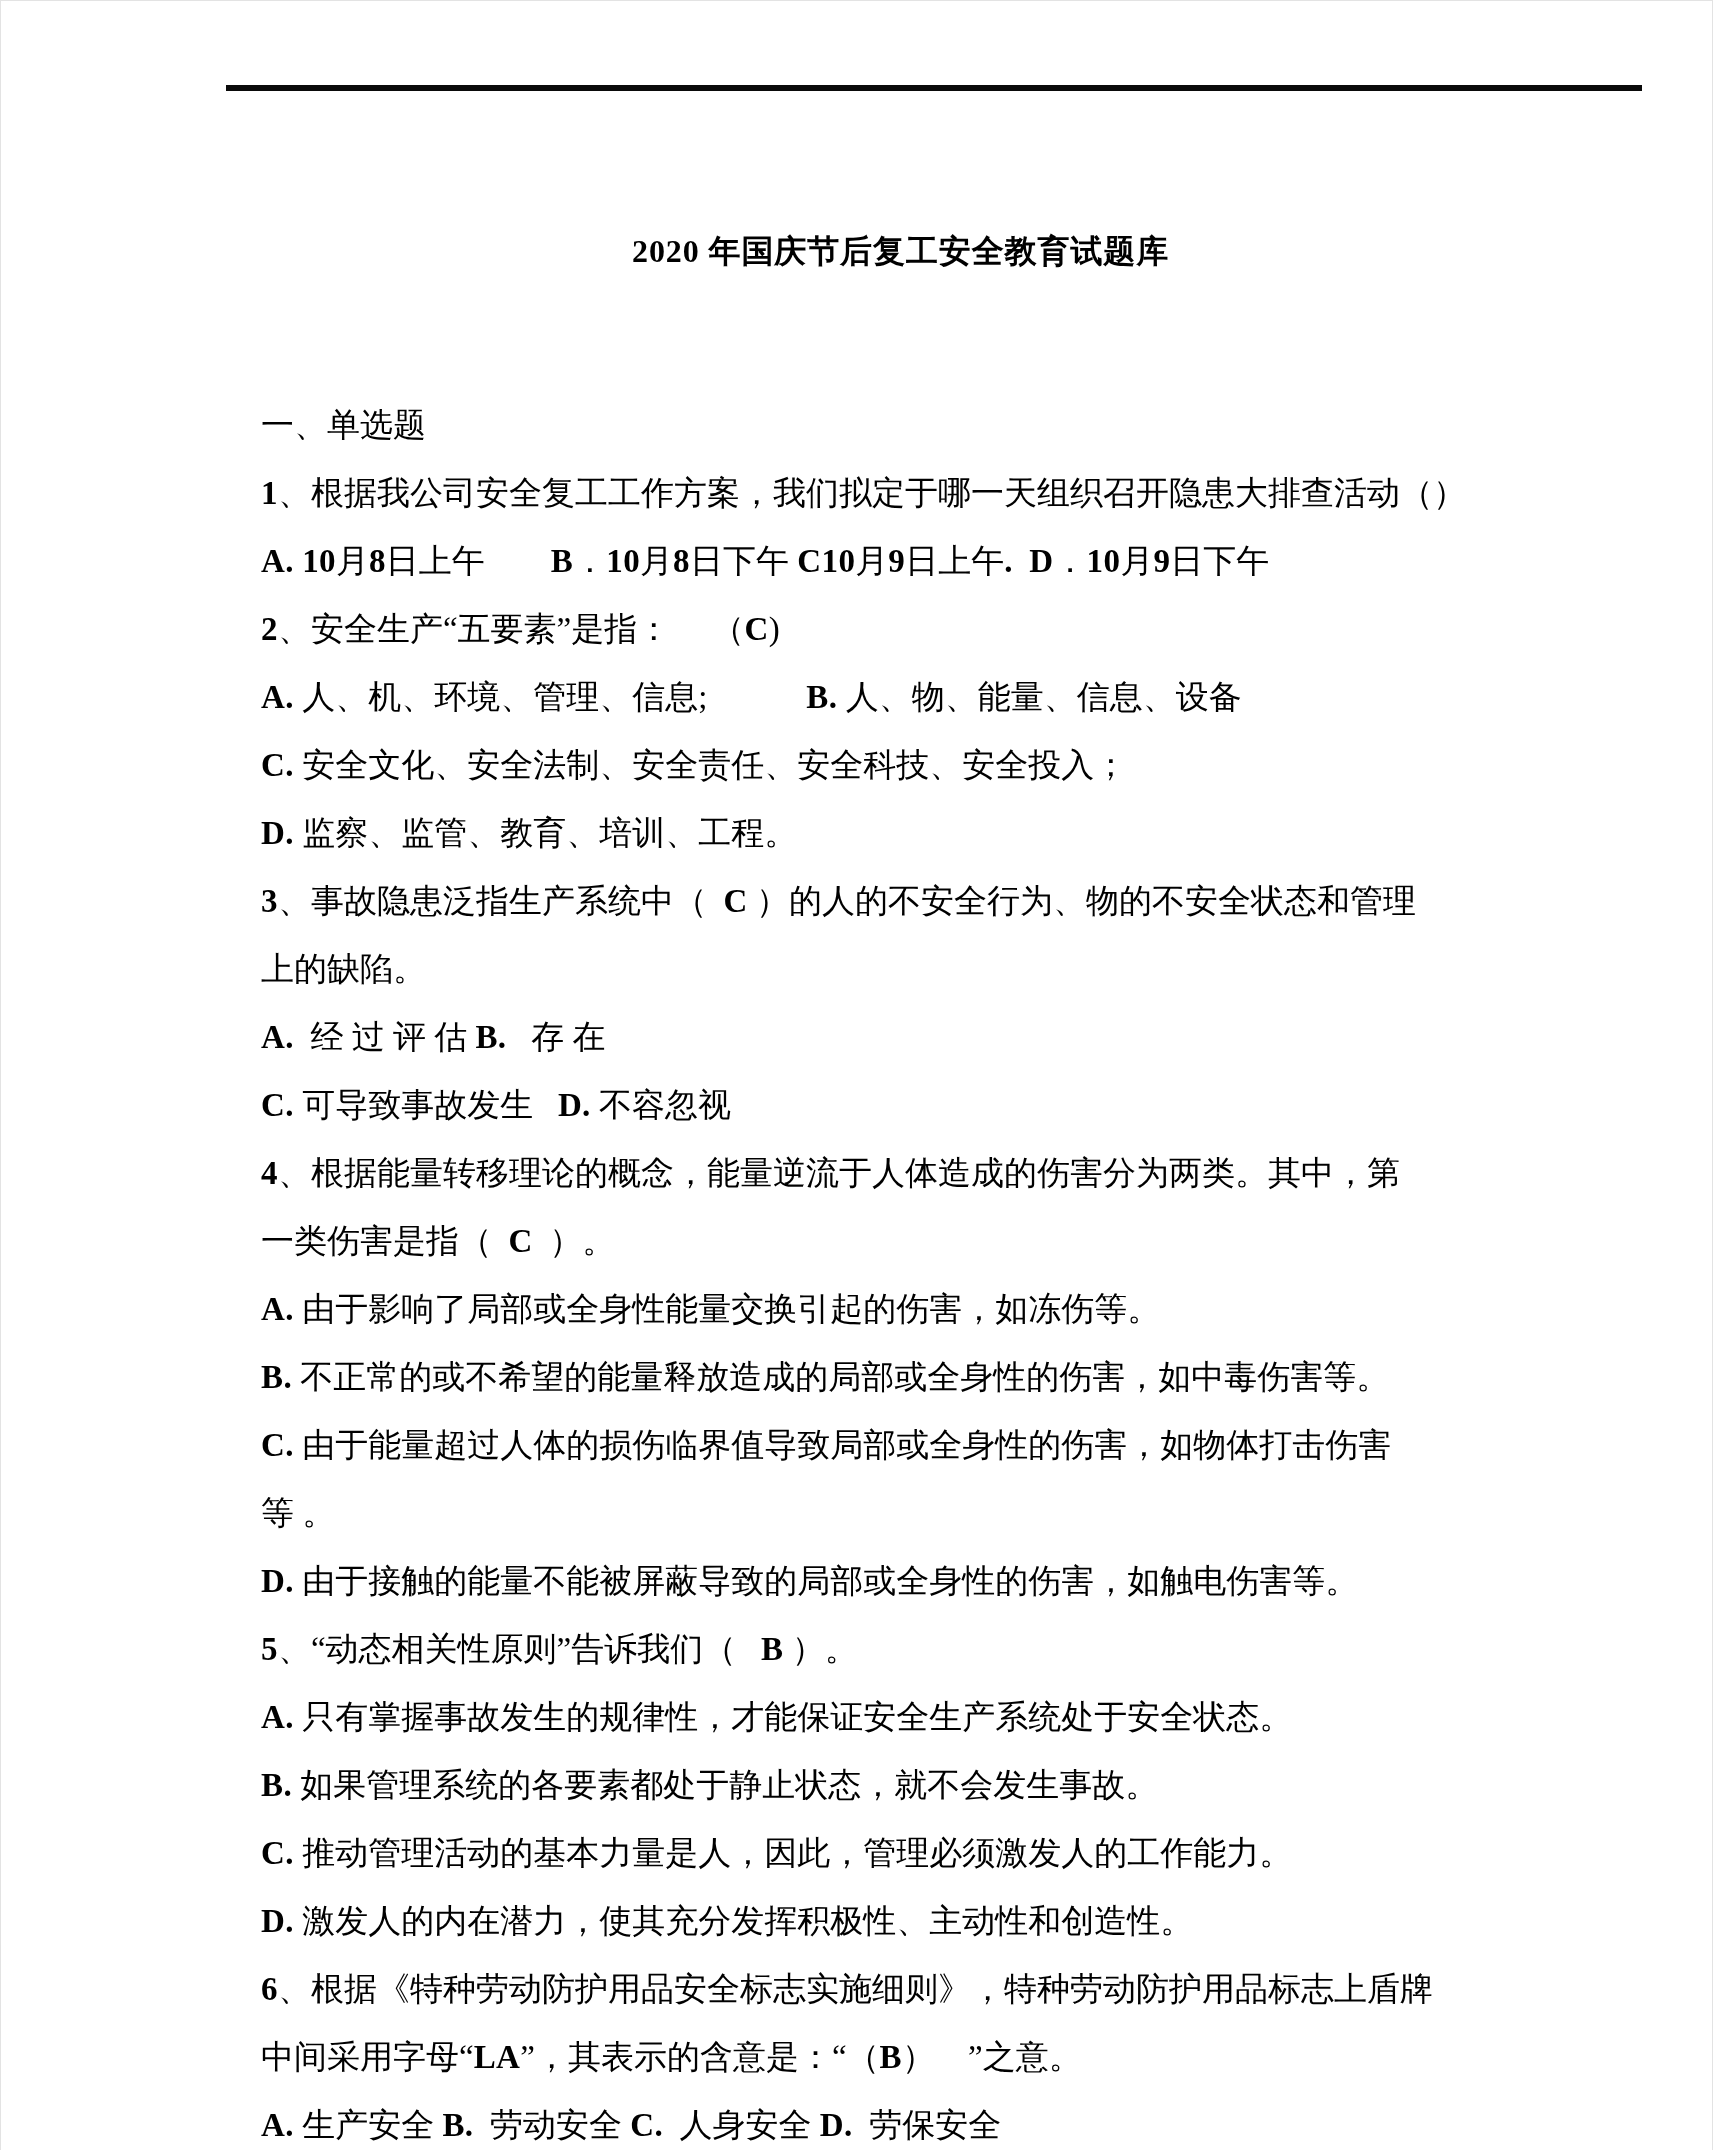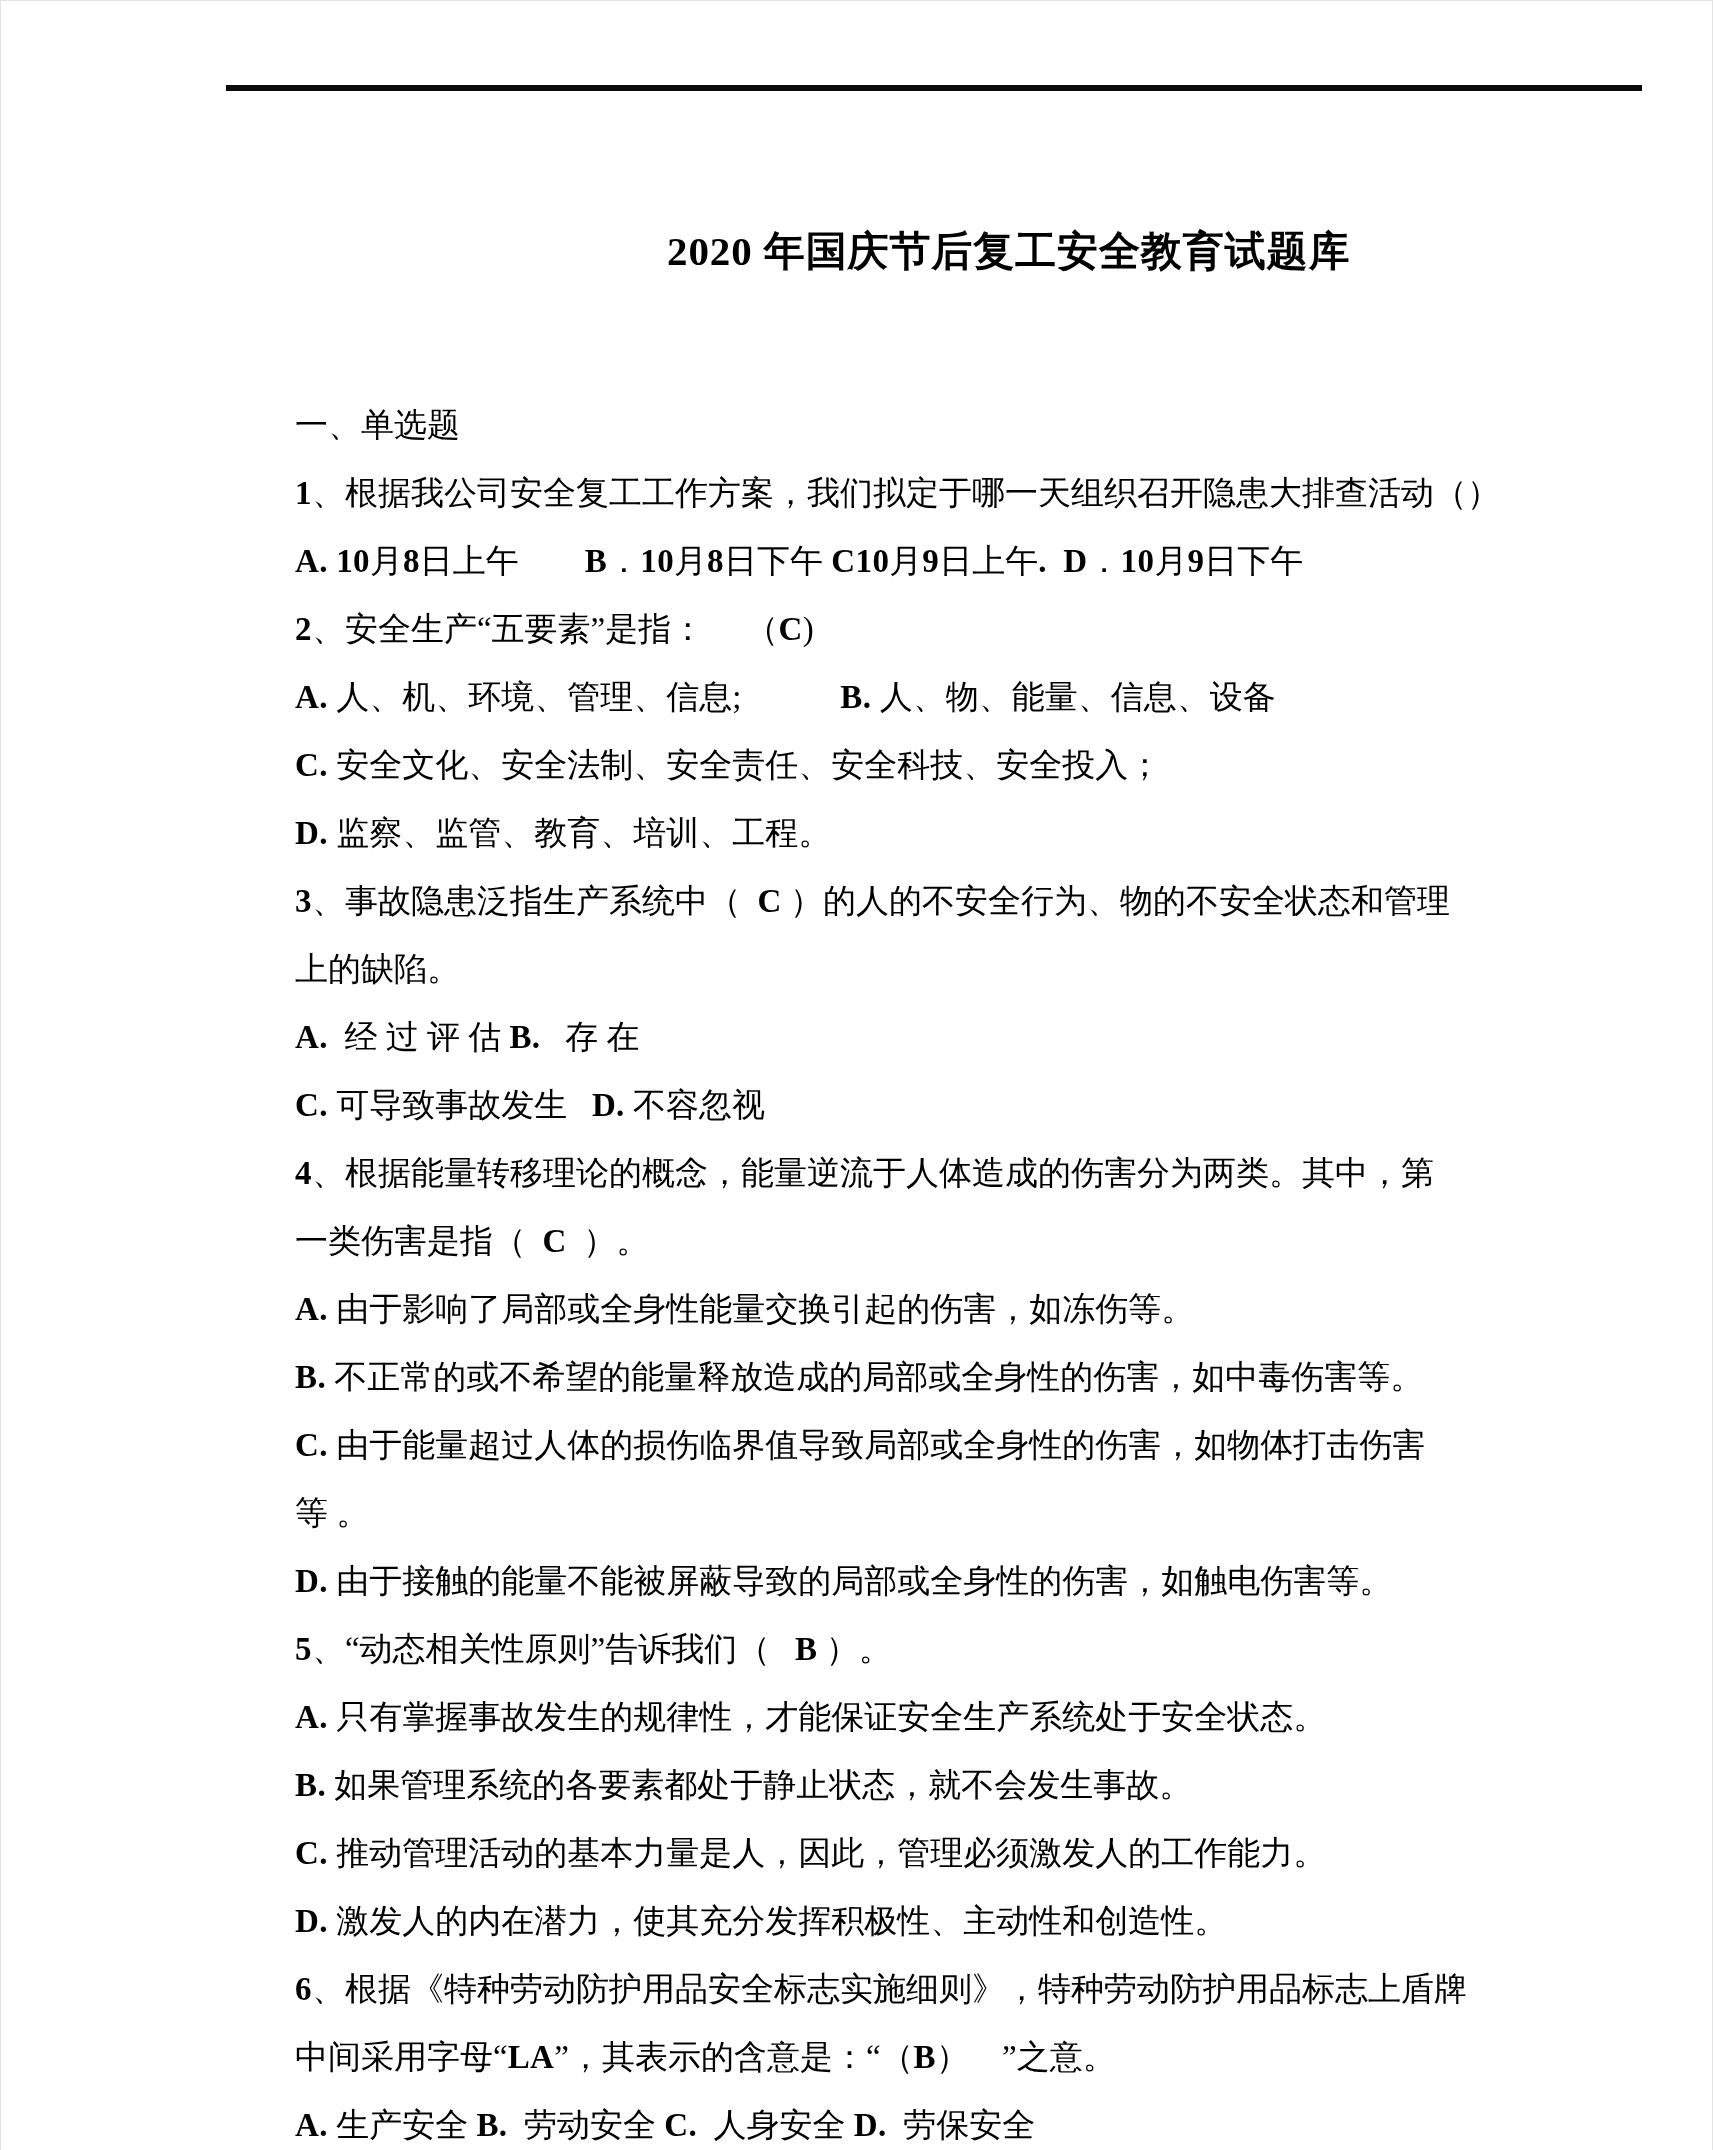--- a/index.html
+++ b/index.html
@@ -21,45 +21,44 @@
   .top-rule {
     position: absolute;
     left: 225px;
     top: 84px;
     width: 1416px;
     height: 5.6px;
     background: #0a0a0a;
   }
   .doc-title {
     position: absolute;
-    left: 666px;
+    left: 631px;
     top: 224px;
     margin: 0;
-    font-size: 41px;
+    font-size: 32px;
     line-height: 52px;
     font-weight: bold;
     letter-spacing: 0.9px;
     white-space: pre;
     color: #000000;
     font-family: Liberation Serif, serif;
   }
   .doc-body {
     position: absolute;
     left: 260px;
     top: 390px;
     width: 1325px;
     font-size: 33px;
     line-height: 68px;
     white-space: pre;
     color: #000000;
   }
   .line {
     height: 68px;
     white-space: pre;
-    margin-left: 34px;
   }
   .line b {
     font-weight: bold;
     letter-spacing: 0.4px;
   }
 </style>
 </head>
 <body>
 
 <div class="page">

